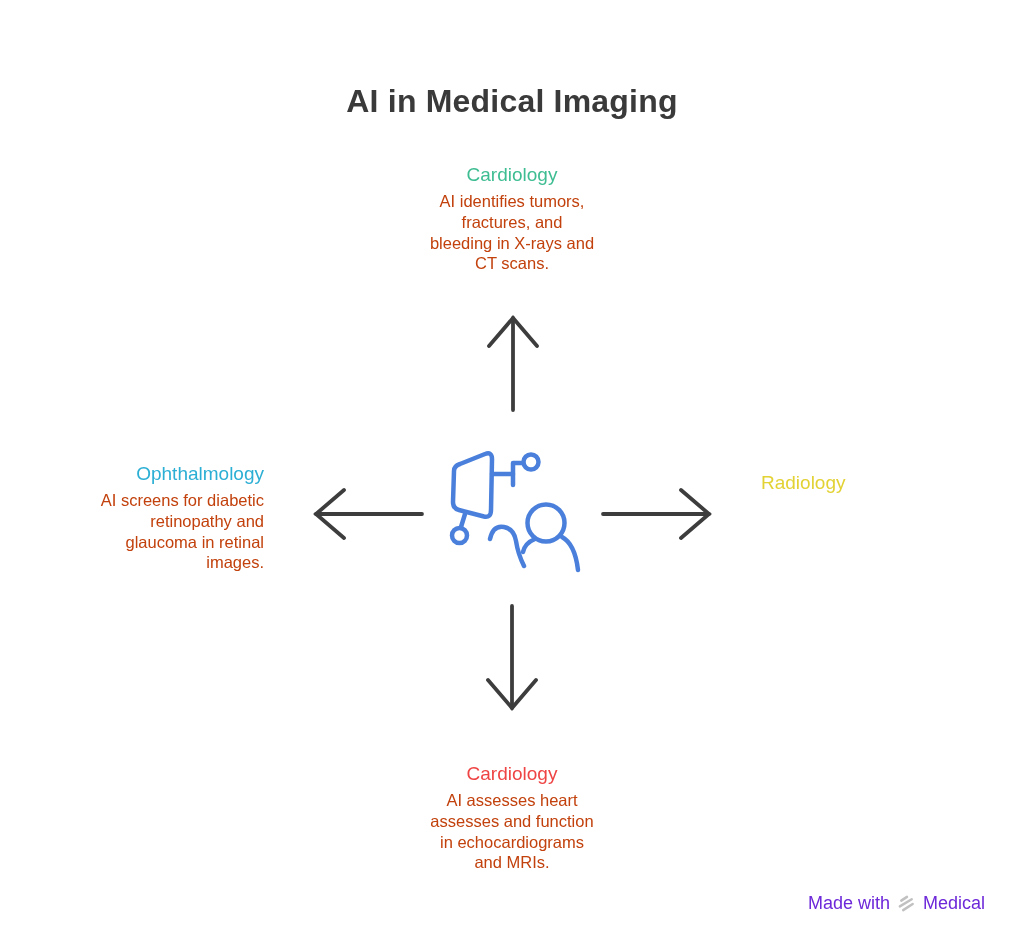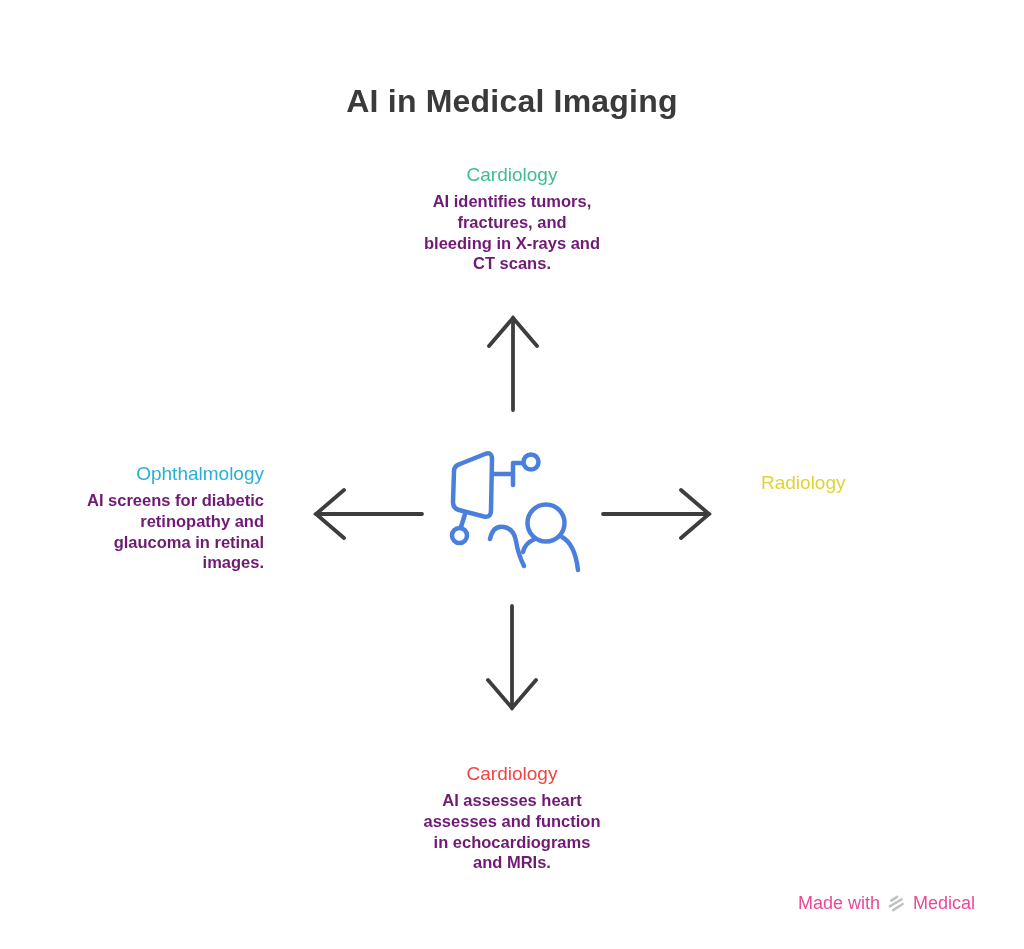--- a/index.html
+++ b/index.html
@@ -20,36 +20,36 @@
     letter-spacing:.2px;
   }
   .node{position:absolute;}
   .node .heading{
     font-size:19px;line-height:24px;
     font-weight:500;
     margin:0 0 4px 0;
   }
   .node .desc{
     font-size:16.5px;line-height:20.8px;
-    font-weight:700;
-    color:#701a75;
+    font-weight:400;
+    color:#c2410c;
     white-space:pre-line;
     margin:0;
   }
   .node-radiology{left:377px;top:163px;width:270px;text-align:center;}
   .node-ophthalmology{right:760px;top:462px;width:270px;text-align:right;}
   .node-pathology{left:761px;top:471px;width:240px;text-align:left;}
   .node-cardiology{left:377px;top:762px;width:270px;text-align:center;}
   .overlay{position:absolute;left:0;top:0;pointer-events:none;}
   .watermark{
     position:absolute;
-    top:892px;right:49px;
+    top:892px;right:39px;
     display:flex;align-items:center;gap:7px;
     font-size:18px;line-height:22px;
-    color:#ec4899;
+    color:#6d28d9;
     font-weight:400;
     margin-left:45px;
   }
 </style>
 </head>
 <body>
 
 <div id="canvas">
 
   <div class="title">AI in Medical Imaging</div>

